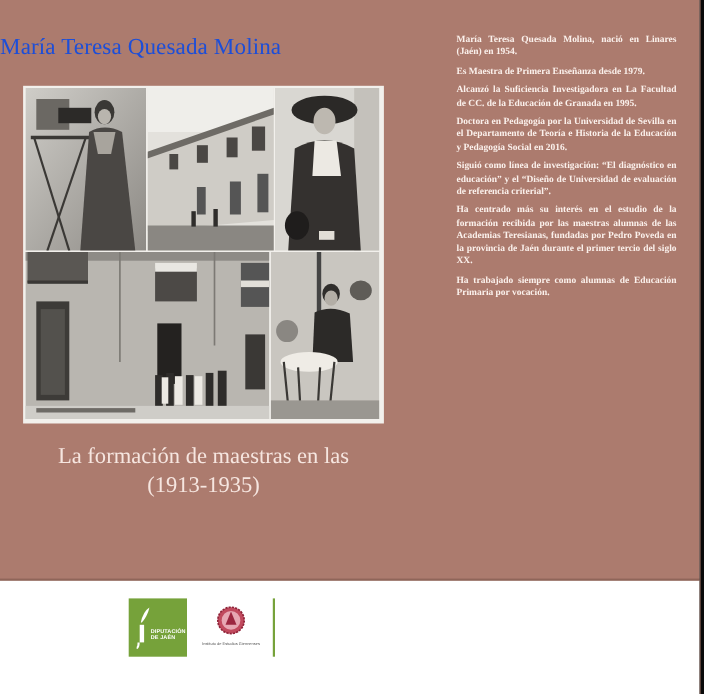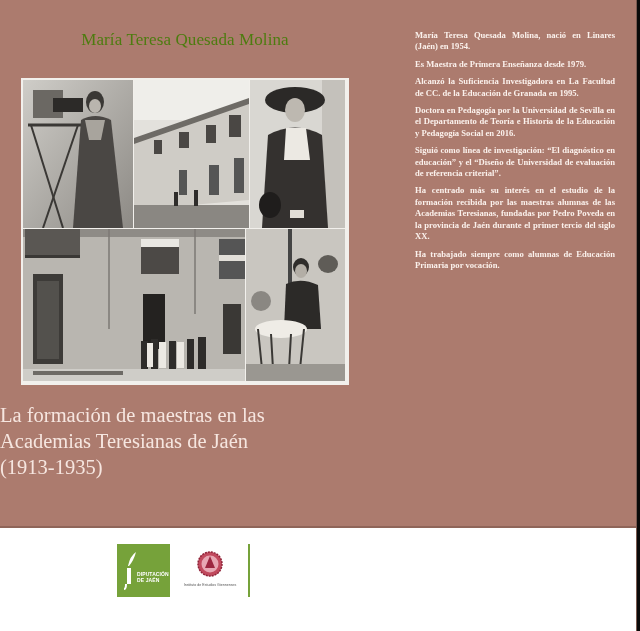--- a/index.html
+++ b/index.html
@@ -16,36 +16,36 @@
     }
     .right-strip {
       position: absolute; left: 636px; top: 0; width: 4px; height: 631px;
       background: #0a0a0a;
     }
     .right-strip .inner {
       position: absolute; left: 0; top: 0; width: 1px; height: 631px; background: #7b5a50;
     }
 
     .author {
-      position: absolute; left: 0; top: 30px; width: 370px; text-align: center;
-      color: #4d7c0f; font-size: 17px; letter-spacing: 0.1px;
+      position: absolute; left: 0; top: 30px; width: 370px; 
+      color: #1d4ed8; font-size: 21px; letter-spacing: 0.1px;
     }
 
     
     .collage {
       position: absolute; left: 21px; top: 78px; width: 328px; height: 307px;
       background: #f2f0ec; padding: 2px;
     }
     .photo {
       position: absolute; overflow: hidden;
     }
     .photo svg { display: block; width: 100%; height: 100%; }
 
     .title {
-      position: absolute; left: 0; top: 402px; width: 370px; 
+      position: absolute; left: 0; top: 402px; width: 370px; text-align: center;
       color: #f6e6e0; font-size: 20.5px; line-height: 26px;
     }
 
     .bio {
       position: absolute; left: 415px; top: 30px; width: 200px;
       color: #fbf1ec; font-size: 8.6px; line-height: 11.4px; font-weight: bold;
       text-align: justify;
     }
     .bio p { margin-bottom: 6px; }
 
@@ -185,21 +185,20 @@
       <ellipse cx="35" cy="100" rx="26" ry="9" fill="#efece6"></ellipse>
       <path d="M12 100 L16 140 M58 100 L54 140 M25 105 L27 140 M45 105 L43 140" stroke="#3a3835" stroke-width="2"></path>
       <ellipse cx="15" cy="72" rx="10" ry="10" fill="#8a8782"></ellipse>
       <rect x="0" y="135" width="99" height="17" fill="#9a9791"></rect>
     </svg>
   </div>
 </div>
 
 <div class="title">
   <div>La formación de maestras en las</div>
-  <div>Academias Teresianas de Jaén</div>
   <div>(1913-1935)</div>
 </div>
 
 <div class="bio">
   <p>María Teresa Quesada Molina, nació en Linares (Jaén) en 1954.</p>
   <p>Es Maestra de Primera Enseñanza desde 1979.</p>
   <p>Alcanzó la Suficiencia Investigadora en La Facultad de CC. de la Educación de Granada en 1995.</p>
   <p>Doctora en Pedagogía por la Universidad de Sevilla en el Departamento de Teoría e Historia de la Educación y Pedagogía Social en 2016.</p>
   <p>Siguió como línea de investigación: “El diagnóstico en educación” y el “Diseño de Universidad de evaluación de referencia criterial”.</p>
   <p>Ha centrado más su interés en el estudio de la formación recibida por las maestras alumnas de las Academias Teresianas, fundadas por Pedro Poveda en la provincia de Jaén durante el primer tercio del siglo XX.</p>

